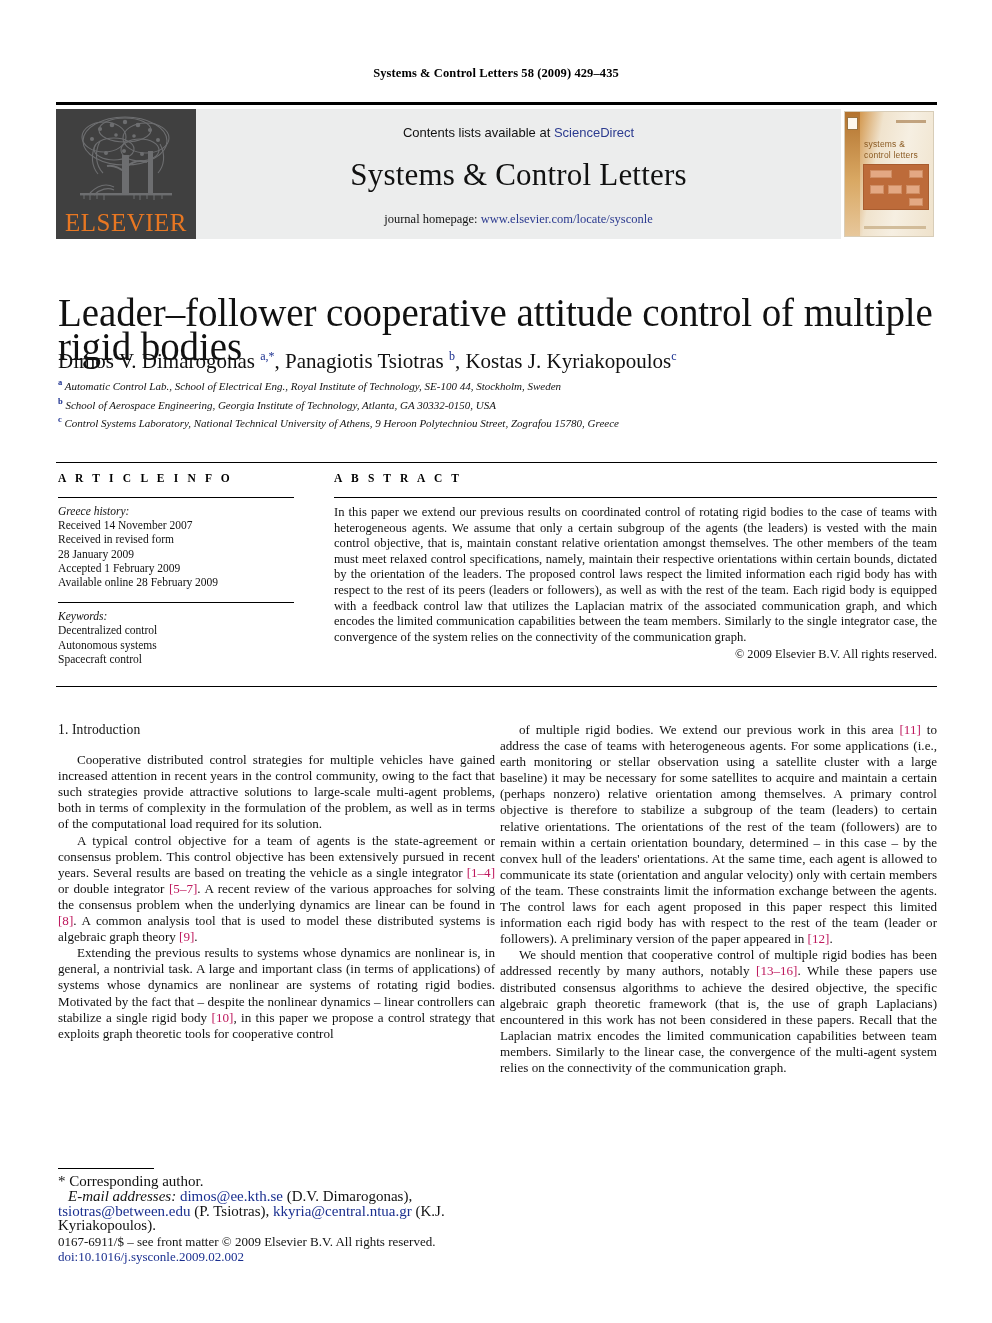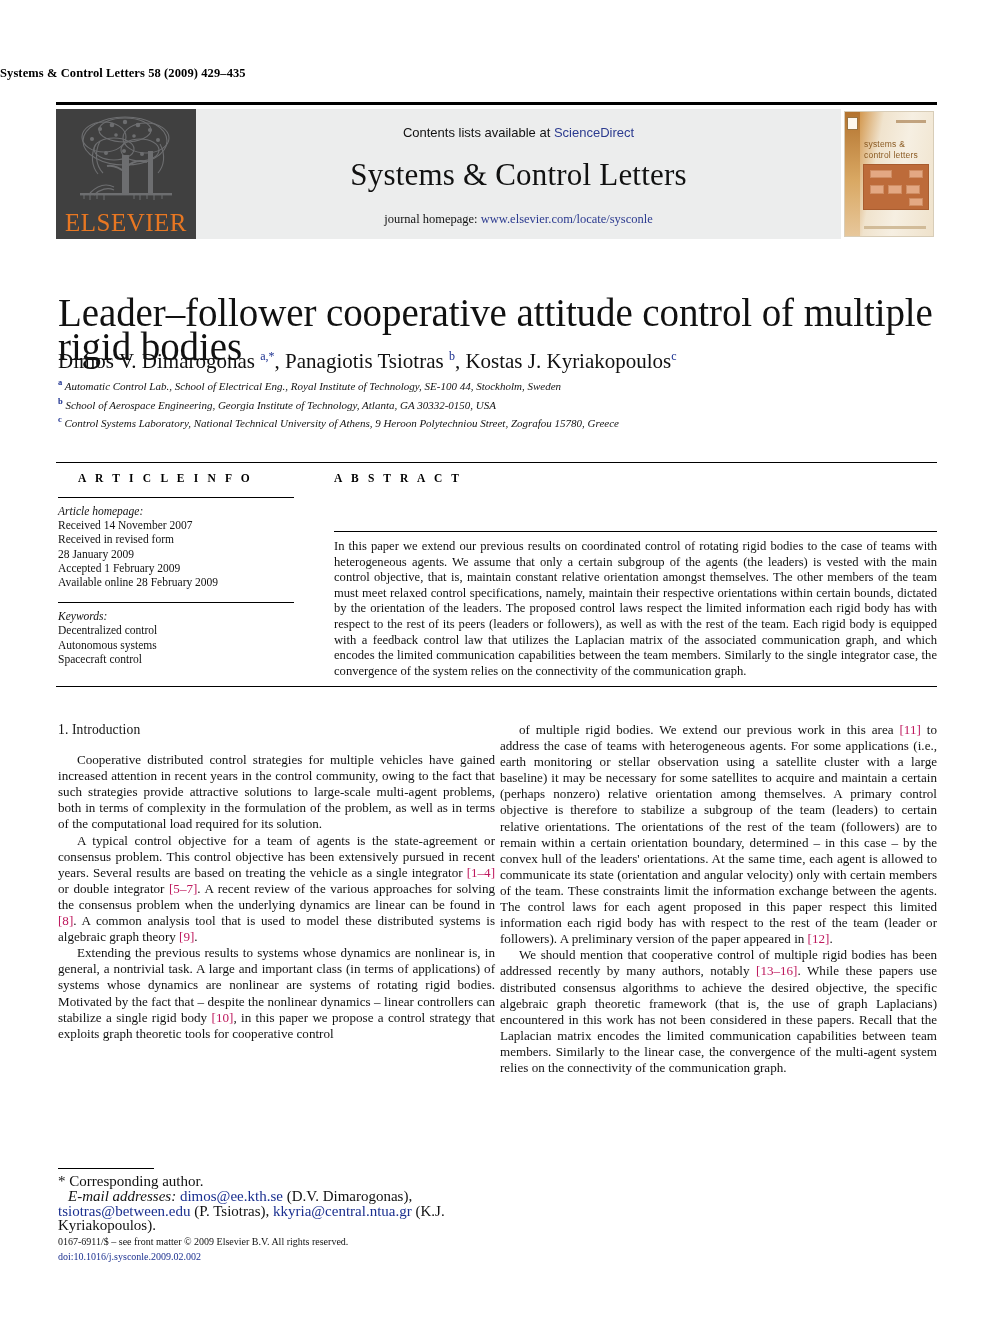--- a/index.html
+++ b/index.html
@@ -20,21 +20,21 @@
     left: 0; top: 0;
     width: 992px;
     height: 1323px;
   }
 
   
   .running-head {
     position: absolute;
     left: 0; top: 66px;
     width: 992px;
-    text-align: left;
+    text-align: center;
     font-size: 12.5px;
     font-weight: bold;
     letter-spacing: .1px;
   }
 
   
   .masthead {
     position: absolute;
     left: 56px; top: 102px;
     width: 881px;
@@ -218,42 +218,41 @@
     border-top: 1px solid #000;
   }
   .secthead {
     position: absolute;
     font-family: "Liberation Serif", serif;
     font-size: 11.5px;
     font-weight: bold;
     letter-spacing: 3.2px;
     color: #000;
   }
-  .info-head { left: 58px; top: 472px; margin-left: 20px; }
+  .info-head { left: 58px; top: 472px; }
   .abs-head  { left: 334px; top: 472px; }
 
   .info-col {
     position: absolute;
     left: 58px; top: 497px;
     width: 236px;
   }
   .info-rule {
     border-top: 1px solid #000;
     margin: 0 0 6px 0;
     width: 236px;
   }
   .info-col .grp { font-size: 11.5px; line-height: 14.2px; color: #111; }
   .info-col .grp .lbl { font-style: italic; }
   .info-gap { height: 13px; }
 
   .abs-col {
     position: absolute;
     left: 334px; top: 497px;
     width: 603px;
-    margin-top: 34px;
   }
   .abs-rule { border-top: 1px solid #000; width: 603px; margin-bottom: 7px; }
   .abstract-text {
     font-size: 12.6px;
     line-height: 15.6px;
     text-align: justify;
     text-justify: inter-word;
     color: #111;
     hyphens: none;
   }
@@ -308,21 +307,21 @@
     color: #111;
   }
   .footnotes .corr { padding-left: 10px; text-indent: -10px; }
   .footnotes .emails { margin-top: 1px; text-indent: 10px; }
   .footnotes .emails .lbl { font-style: italic; }
   .mail { color: #1a2f8f; }
   .issn {
     position: absolute;
     left: 58px; top: 1235px;
     width: 500px;
-    font-size: 10px;
+    font-size: 13px;
     line-height: 14.6px;
     color: #111;
   }
   .doi { color: #1a2f8f; }
 </style>
 </head>
 <body>
 
 <div class="page">
 
@@ -416,40 +415,41 @@
   </div>
 
   <div class="block-rule-top"></div>
 
   <div class="secthead info-head">A R T I C L E   I N F O</div>
   <div class="secthead abs-head">A B S T R A C T</div>
 
   <div class="info-col">
     <div class="info-rule"></div>
     <div class="grp">
-      <div class="lbl">Article homepage:</div>
+      <div class="lbl">Greece history:</div>
       <div>Received 14 November 2007</div>
       <div>Received in revised form</div>
       <div>28 January 2009</div>
       <div>Accepted 1 February 2009</div>
       <div>Available online 28 February 2009</div>
     </div>
     <div class="info-gap"></div>
     <div class="info-rule"></div>
     <div class="grp">
       <div class="lbl">Keywords:</div>
       <div>Decentralized control</div>
       <div>Autonomous systems</div>
       <div>Spacecraft control</div>
     </div>
   </div>
 
   <div class="abs-col">
     <div class="abs-rule"></div>
     <div class="abstract-text">In this paper we extend our previous results on coordinated control of rotating rigid bodies to the case of teams with heterogeneous agents. We assume that only a certain subgroup of the agents (the leaders) is vested with the main control objective, that is, maintain constant relative orientation amongst themselves. The other members of the team must meet relaxed control specifications, namely, maintain their respective orientations within certain bounds, dictated by the orientation of the leaders. The proposed control laws respect the limited information each rigid body has with respect to the rest of its peers (leaders or followers), as well as with the rest of the team. Each rigid body is equipped with a feedback control law that utilizes the Laplacian matrix of the associated communication graph, and which encodes the limited communication capabilities between the team members. Similarly to the single integrator case, the convergence of the system relies on the connectivity of the communication graph.</div>
+    <div class="copyright">© 2009 Elsevier B.V. All rights reserved.</div>
   </div>
 
   <div class="block-rule-bottom"></div>
 
   <div class="col col-left">
     <h2>1. Introduction</h2>
     <p>Cooperative distributed control strategies for multiple vehicles have gained increased attention in recent years in the control community, owing to the fact that such strategies provide attractive solutions to large-scale multi-agent problems, both in terms of complexity in the formulation of the problem, as well as in terms of the computational load required for its solution.</p>
     <p>A typical control objective for a team of agents is the state-agreement or consensus problem. This control objective has been extensively pursued in recent years. Several results are based on treating the vehicle as a single integrator <span class="ref">[1–4]</span> or double integrator <span class="ref">[5–7]</span>. A recent review of the various approaches for solving the consensus problem when the underlying dynamics are linear can be found in <span class="ref">[8]</span>. A common analysis tool that is used to model these distributed systems is algebraic graph theory <span class="ref">[9]</span>.</p>
     <p>Extending the previous results to systems whose dynamics are nonlinear is, in general, a nontrivial task. A large and important class (in terms of applications) of systems whose dynamics are nonlinear are systems of rotating rigid bodies. Motivated by the fact that – despite the nonlinear dynamics – linear controllers can stabilize a single rigid body <span class="ref">[10]</span>, in this paper we propose a control strategy that exploits graph theoretic tools for cooperative control</p>
   </div>

